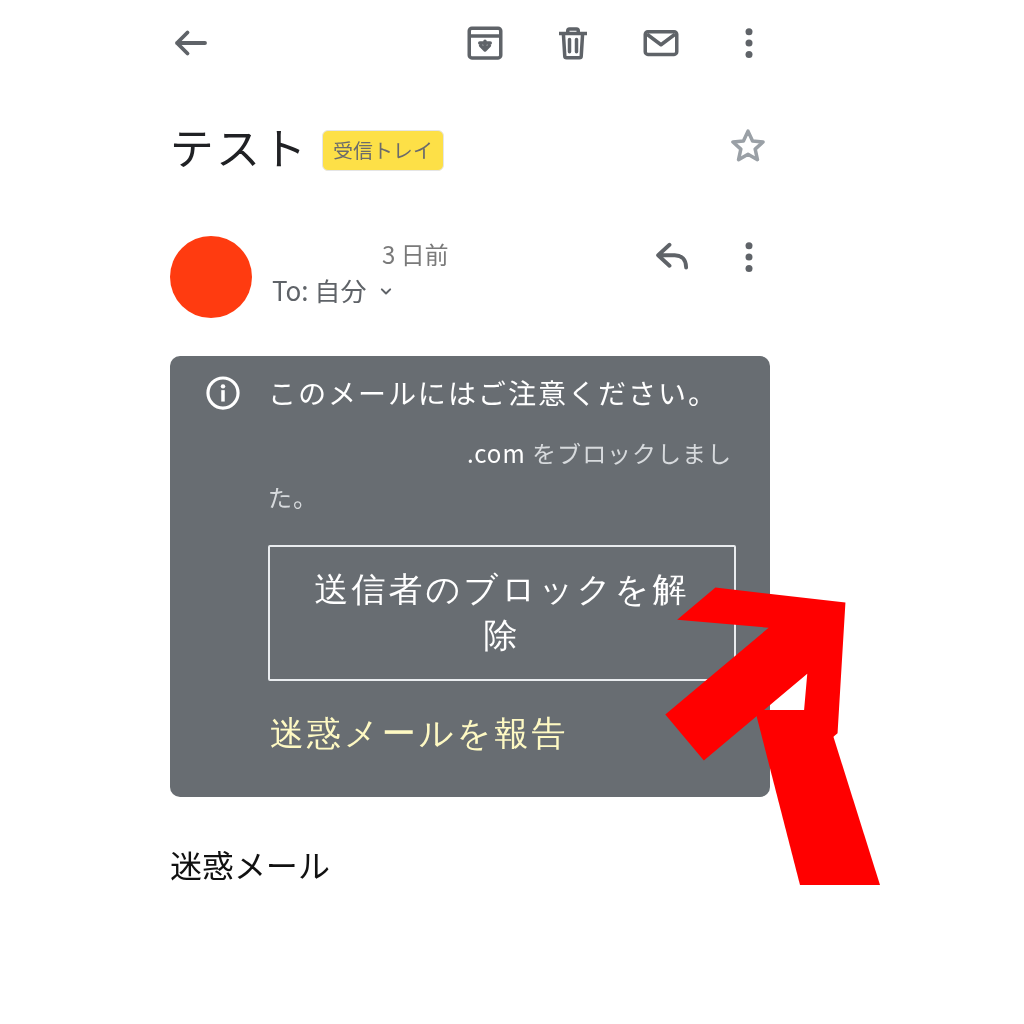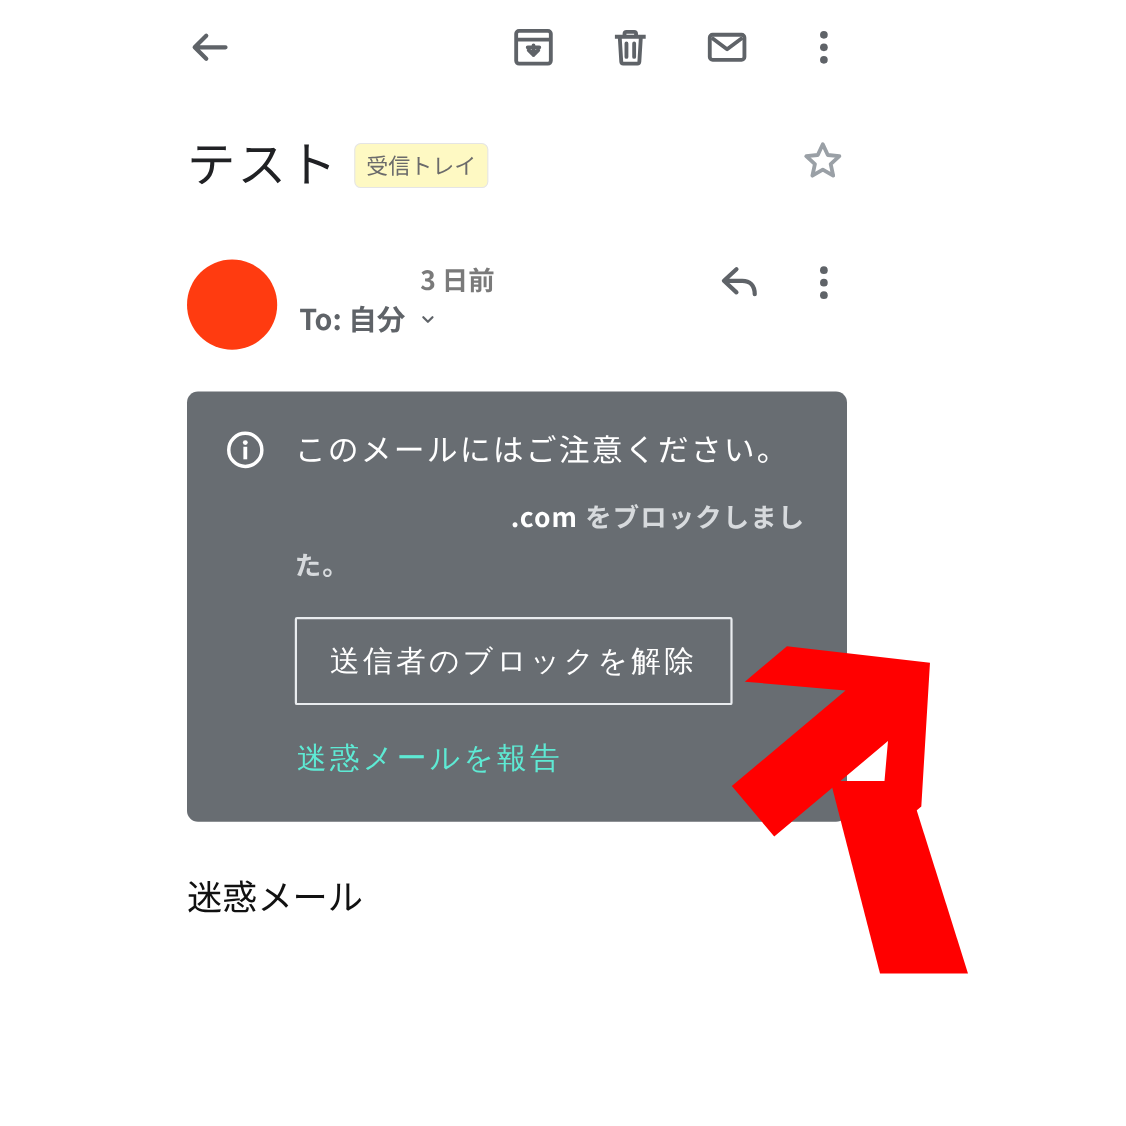--- a/index.html
+++ b/index.html
@@ -8,41 +8,41 @@
     
     .hdr { display: flex; align-items: center; height: 86px; }
     .hdr .back { flex: 0 0 auto; }
     .hdr .spacer { flex: 1; }
     .hdr .hicon { margin-left: 46px; }
     .icn { width: 42px; height: 42px; display: inline-flex; align-items: center; justify-content: center; color: #5f6368; cursor: pointer; }
     .icn svg { width: 42px; height: 42px; }
     
     .subj-row { display: flex; align-items: center; margin-top: 28px; }
     .subject { font-size: 44px; font-weight: 400; letter-spacing: 2px; }
-    .chip { margin-left: 14px; background: #fef9c3; border: 1px solid #e5e5e5; color: #6b6b6b; font-size: 20px; padding: 4px 10px 6px; border-radius: 6px; position: relative; top: 4px; }
+    .chip { margin-left: 14px; background: #fde047; border: 1px solid #e5e5e5; color: #6b6b6b; font-size: 20px; padding: 4px 10px 6px; border-radius: 6px; position: relative; top: 4px; }
     .subj-row .spacer { flex: 1; }
     .star { width: 44px; height: 44px; color: #9aa0a6; }
     
     .sender-row { display: flex; align-items: flex-start; margin-top: 58px; }
     .avatar { width: 82px; height: 82px; border-radius: 50%; background: #ff3b10; flex: 0 0 82px; }
-    .meta { margin-left: 20px; flex: 1; font-weight: bold; }
+    .meta { margin-left: 20px; flex: 1; }
     .when { color: #7a7a7a; font-size: 24px; margin-left: 110px; }
     .to-line { font-size: 26px; color: #5f6368; display: inline-flex; align-items: center; }
     .to-line .chev { margin-left: 10px; color: #5f6368; }
     .reply-row-icons { display: flex; align-items: center; }
     .reply-row-icons .icn { margin-left: 34px; }
     
-    .card { margin-top: 38px; background: #686d72; color: #ffffff; border-radius: 10px; padding: 32px 34px 34px 34px; position: relative; }
+    .card { margin-top: 38px; background: #686d72; color: #ffffff; border-radius: 10px; padding: 16px 34px 34px 34px; position: relative; }
     .card-row { display: flex; }
     .info { flex: 0 0 38px; height: 38px; margin-right: 26px; margin-top: 2px; }
     .card-title { font-size: 28px; letter-spacing: 2px; }
-    .card-body { margin-top: 22px; font-size: 24px; color: #d7dadd; line-height: 1.6; letter-spacing: 1px; font-weight: bold; }
+    .card-body { margin-top: 22px; font-size: 24px; color: #d7dadd; line-height: 1.6; letter-spacing: 1px; }
     .card-body .strong { color: #ffffff; }
-    .btn-outline { margin-top: 28px; border: 2px solid #e9ecef; padding: 20px 30px; font-size: 27px; letter-spacing: 3px; color: #ffffff; background: transparent; cursor: pointer; border-radius: 2px; }
-    .btn-ghost { margin-top: 24px; padding: 6px 2px; font-size: 27px; letter-spacing: 3px; color: #5eead4; background: transparent; border: none; cursor: pointer; }
+    .btn-outline { margin-top: 28px; border: 2px solid #e9ecef; padding: 20px 30px; font-size: 34px; letter-spacing: 3px; color: #ffffff; background: transparent; cursor: pointer; border-radius: 2px; }
+    .btn-ghost { margin-top: 24px; padding: 6px 2px; font-size: 34px; letter-spacing: 3px; color: #fef9c3; background: transparent; border: none; cursor: pointer; }
     
     .body-text { margin-top: 44px; font-size: 32px; color: #111; }
     
     .annotation { position: absolute; pointer-events: none; }
   </style>
 </head>
 <body>
 
 <div class="app">
 

